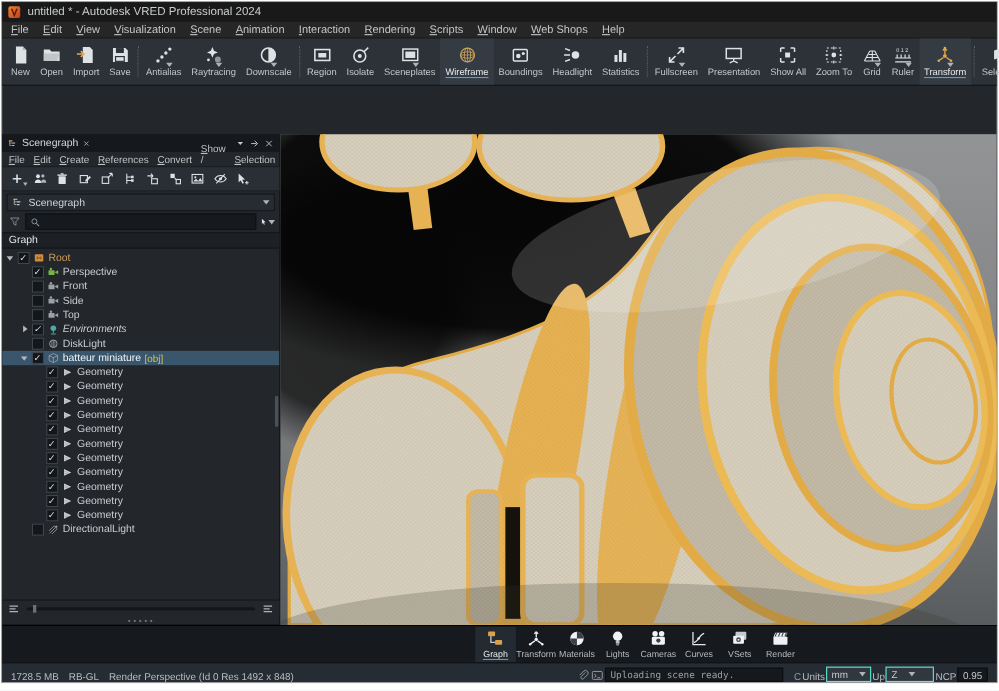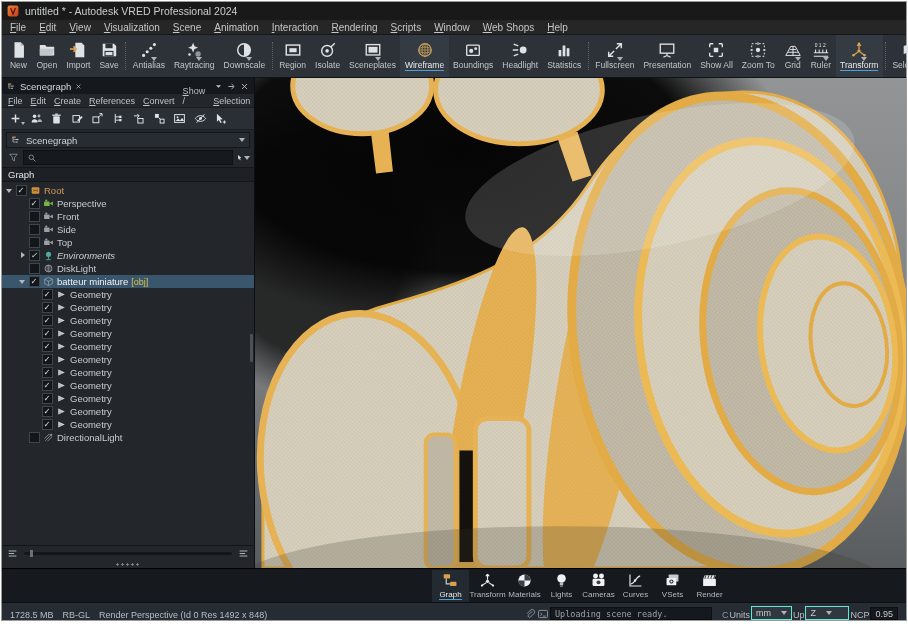--- a/index.html
+++ b/index.html
@@ -20,21 +20,21 @@
     padding:2px 4.5px;font-size:8.5px;color:#c2c6c9;position:relative;white-space:nowrap;}
   .tb-item.active{background:#343b42;}
   .tb-item .lbl{line-height:9px;padding-bottom:1px;}
   .tb-item.active .lbl{color:#e8ebed;border-bottom:1px solid var(--accent,#4da0d8);padding-bottom:0;}
   .tb-item .ic{width:18px;height:18px;position:relative;}
   .dd{display:none;width:0;height:0;border-left:3px solid transparent;border-right:3px solid transparent;
     border-top:4px solid #aeb3b7;position:absolute;right:1px;top:16px;}
   .has-arrow .dd{display:block;}
   .tb-sep{width:0;margin:7px 2px;border-left:1px dotted #5a6168;}
   
-  .content{flex:1 1 auto;display:flex;min-height:0;}
+  .content{flex:1 1 auto;display:flex;min-height:0;margin-top:44px;}
   
   .panel{width:252px;flex:0 0 auto;background:#23272c;border-right:1px solid #0c0e11;display:flex;
     flex-direction:column;font-size:10px;color:#c8ccd0;}
   .panel-tabbar{height:16px;background:#15181c;display:flex;align-items:center;gap:4px;padding:0 5px;flex:0 0 auto;}
   .panel-tab{display:flex;align-items:center;gap:4px;color:#d6d9db;font-size:9.5px;}
   .panel-tabbar .spring{flex:1;}
   .panel-tabbar .ic{width:9px;height:9px;}
   .panel-menu{height:13px;display:flex;align-items:center;gap:8px;padding:0 6px;font-size:9px;
     color:#bfc3c6;flex:0 0 auto;}
   .panel-tools{height:21px;background:#2a2f35;border-top:1px solid #1a1e22;border-bottom:1px solid #1a1e22;

